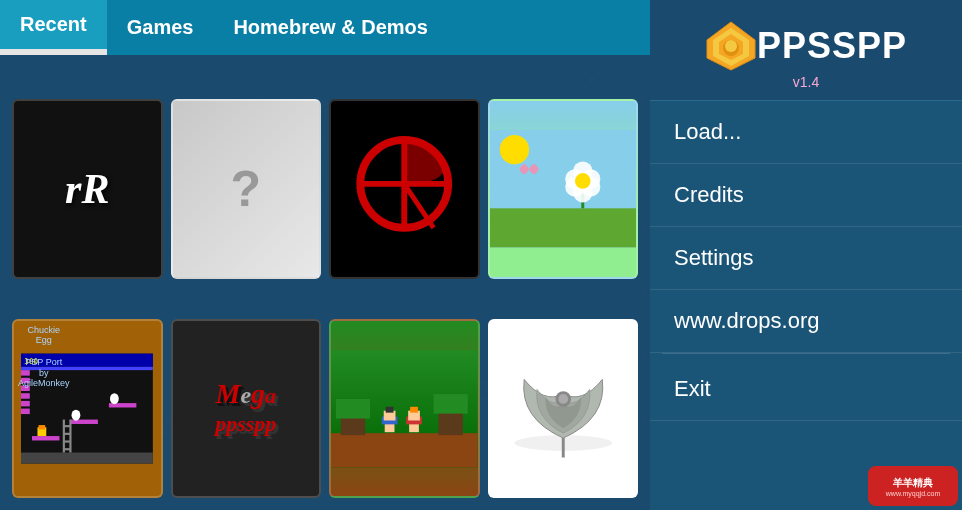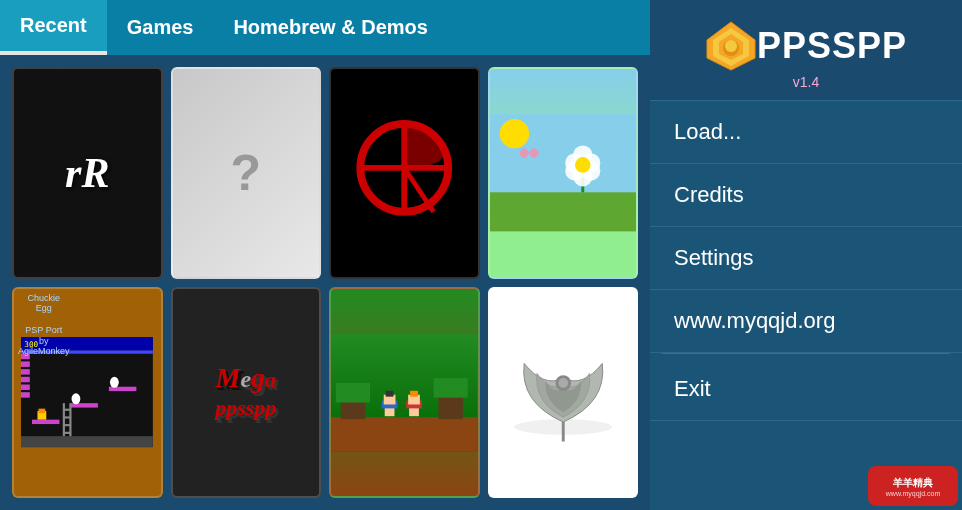--- a/index.html
+++ b/index.html
@@ -45,21 +45,21 @@
       align-items: center;
       padding: 0 20px;
       font-size: 20px;
       font-weight: bold;
       color: white;
       cursor: pointer;
     }
 
     .nav-item.active {
       background-color: #1a9ec0;
-      border-bottom: 4px solid #e5e5e5;
+      border-bottom: 6px solid #e5e5e5;
     }
 
     
     .game-grid {
       position: absolute;
       top: 55px;
       left: 0;
       width: 650px;
       height: 455px;
       padding: 12px;
@@ -72,20 +72,21 @@
     .game-thumb {
       border-radius: 6px;
       overflow: hidden;
       cursor: pointer;
       border: 2px solid rgba(255,255,255,0.2);
       background: #0d3a56;
       display: flex;
       align-items: center;
       justify-content: center;
       position: relative;
+      margin-top: 32px;
     }
 
     
     .right-sidebar {
       position: absolute;
       top: 0;
       right: 0;
       width: 312px;
       height: 510px;
       background-color: #1a4a6e;
@@ -456,21 +457,21 @@
       <span class="logo-text">PPSSPP</span>
     </div>
     <div class="version-text">v1.4</div>
   </div>
 
   <div class="menu-area">
 
     <div class="menu-item">Load...</div>
     <div class="menu-item">Credits</div>
     <div class="menu-item">Settings</div>
-    <div class="menu-item">www.myqqjd.org</div>
+    <div class="menu-item">www.drops.org</div>
     <div class="separator-line"></div>
     <div class="menu-item exit-item">Exit</div>
 
   </div>
 </div>
 
 <div class="watermark">
   <span class="watermark-text1">羊羊精典</span>
   <span class="watermark-text2">www.myqqjd.com</span>
 </div>

